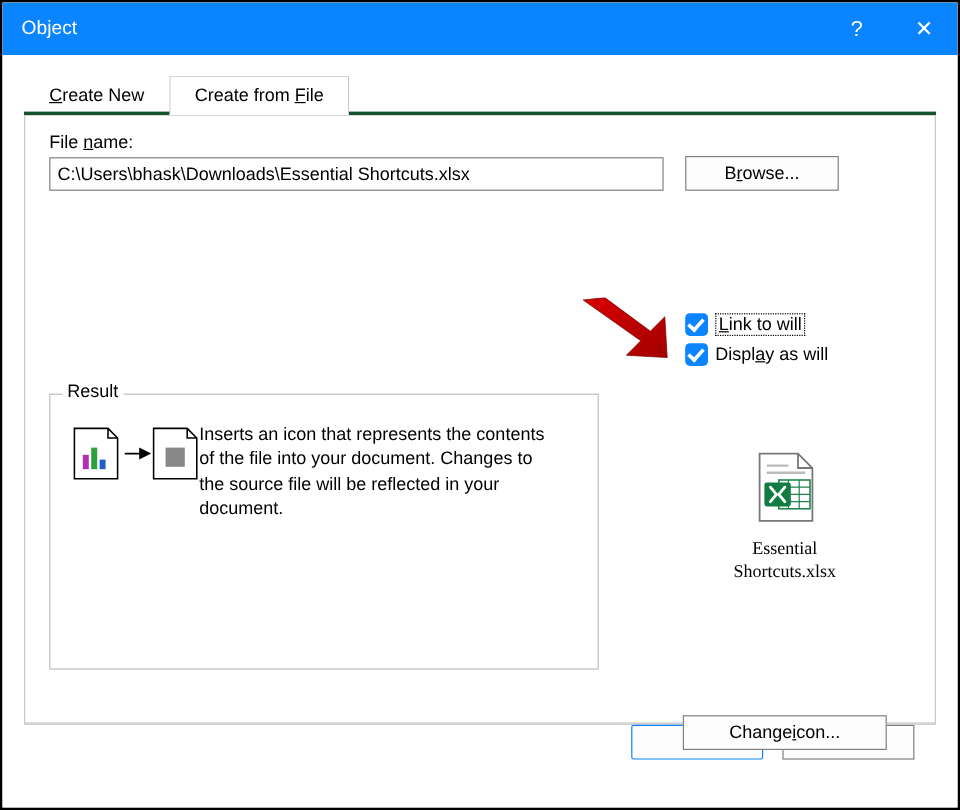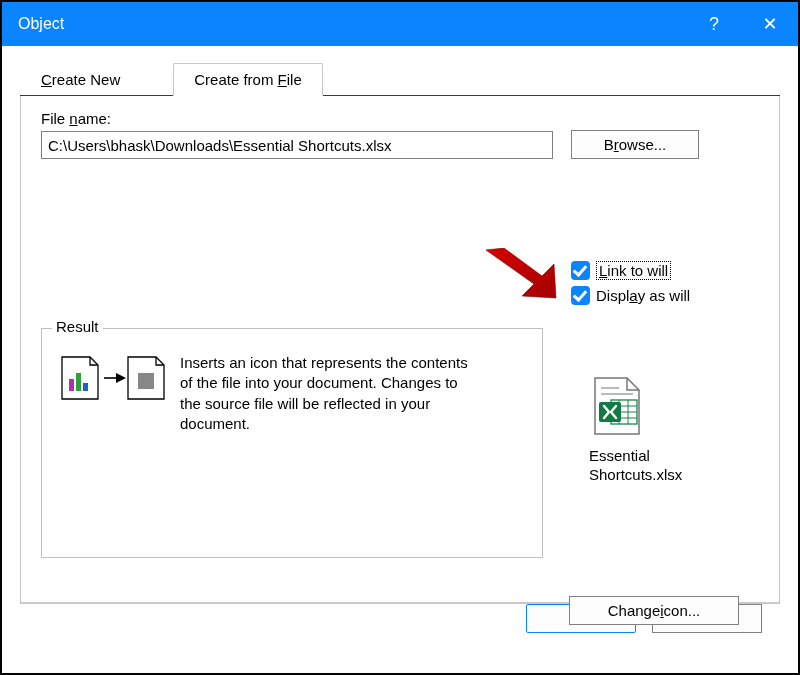--- a/index.html
+++ b/index.html
@@ -40,24 +40,23 @@
   }
   .content {
     flex: 1;
     background: #fff;
     padding: 16px 18px 14px 18px;
     display: flex;
     flex-direction: column;
   }
   .tabs {
     display: flex;
-    align-items: center;
+    align-items: flex-start;
     height: 34px;
-    border-bottom: 1px solid #14532d;
-    gap: 32px;
+    border-bottom: 3px solid #14532d;
   }
   .tab {
     padding: 7px 20px 7px 20px;
     font-size: 15px;
     color: #000;
     border: 1px solid transparent;
     position: relative;
     top: 1px;
     background: transparent;
   }
@@ -154,49 +153,49 @@
     left: 459px;
     top: 152px;
     width: 80px;
     height: 56px;
     pointer-events: none;
   }
   .result-group {
     position: absolute;
     left: 20px;
     top: 232px;
-    width: 502px;
+    width: 458px;
     height: 230px;
     border: 1px solid #bfbfbf;
   }
   .result-legend {
     position: absolute;
     top: -11px;
     left: 10px;
     background: #fff;
     padding: 0 4px;
     font-size: 15px;
   }
   .result-body {
     display: flex;
     align-items: flex-start;
-    gap: 14px;
     padding: 24px 18px 0 14px;
   }
   .result-text {
     font-size: 15px;
     line-height: 1.35;
     max-width: 300px;
   }
   .icon-preview {
     position: absolute;
     left: 568px;
     top: 280px;
-    text-align: left;
+    text-align: center;
     width: 130px;
+    font-family: Liberation Serif, serif;
   }
   .icon-preview-label {
     font-size: 15px;
     margin-top: 8px;
     line-height: 1.25;
   }
   .change-icon-wrap {
     position: absolute;
     left: 548px;
     top: 500px;

